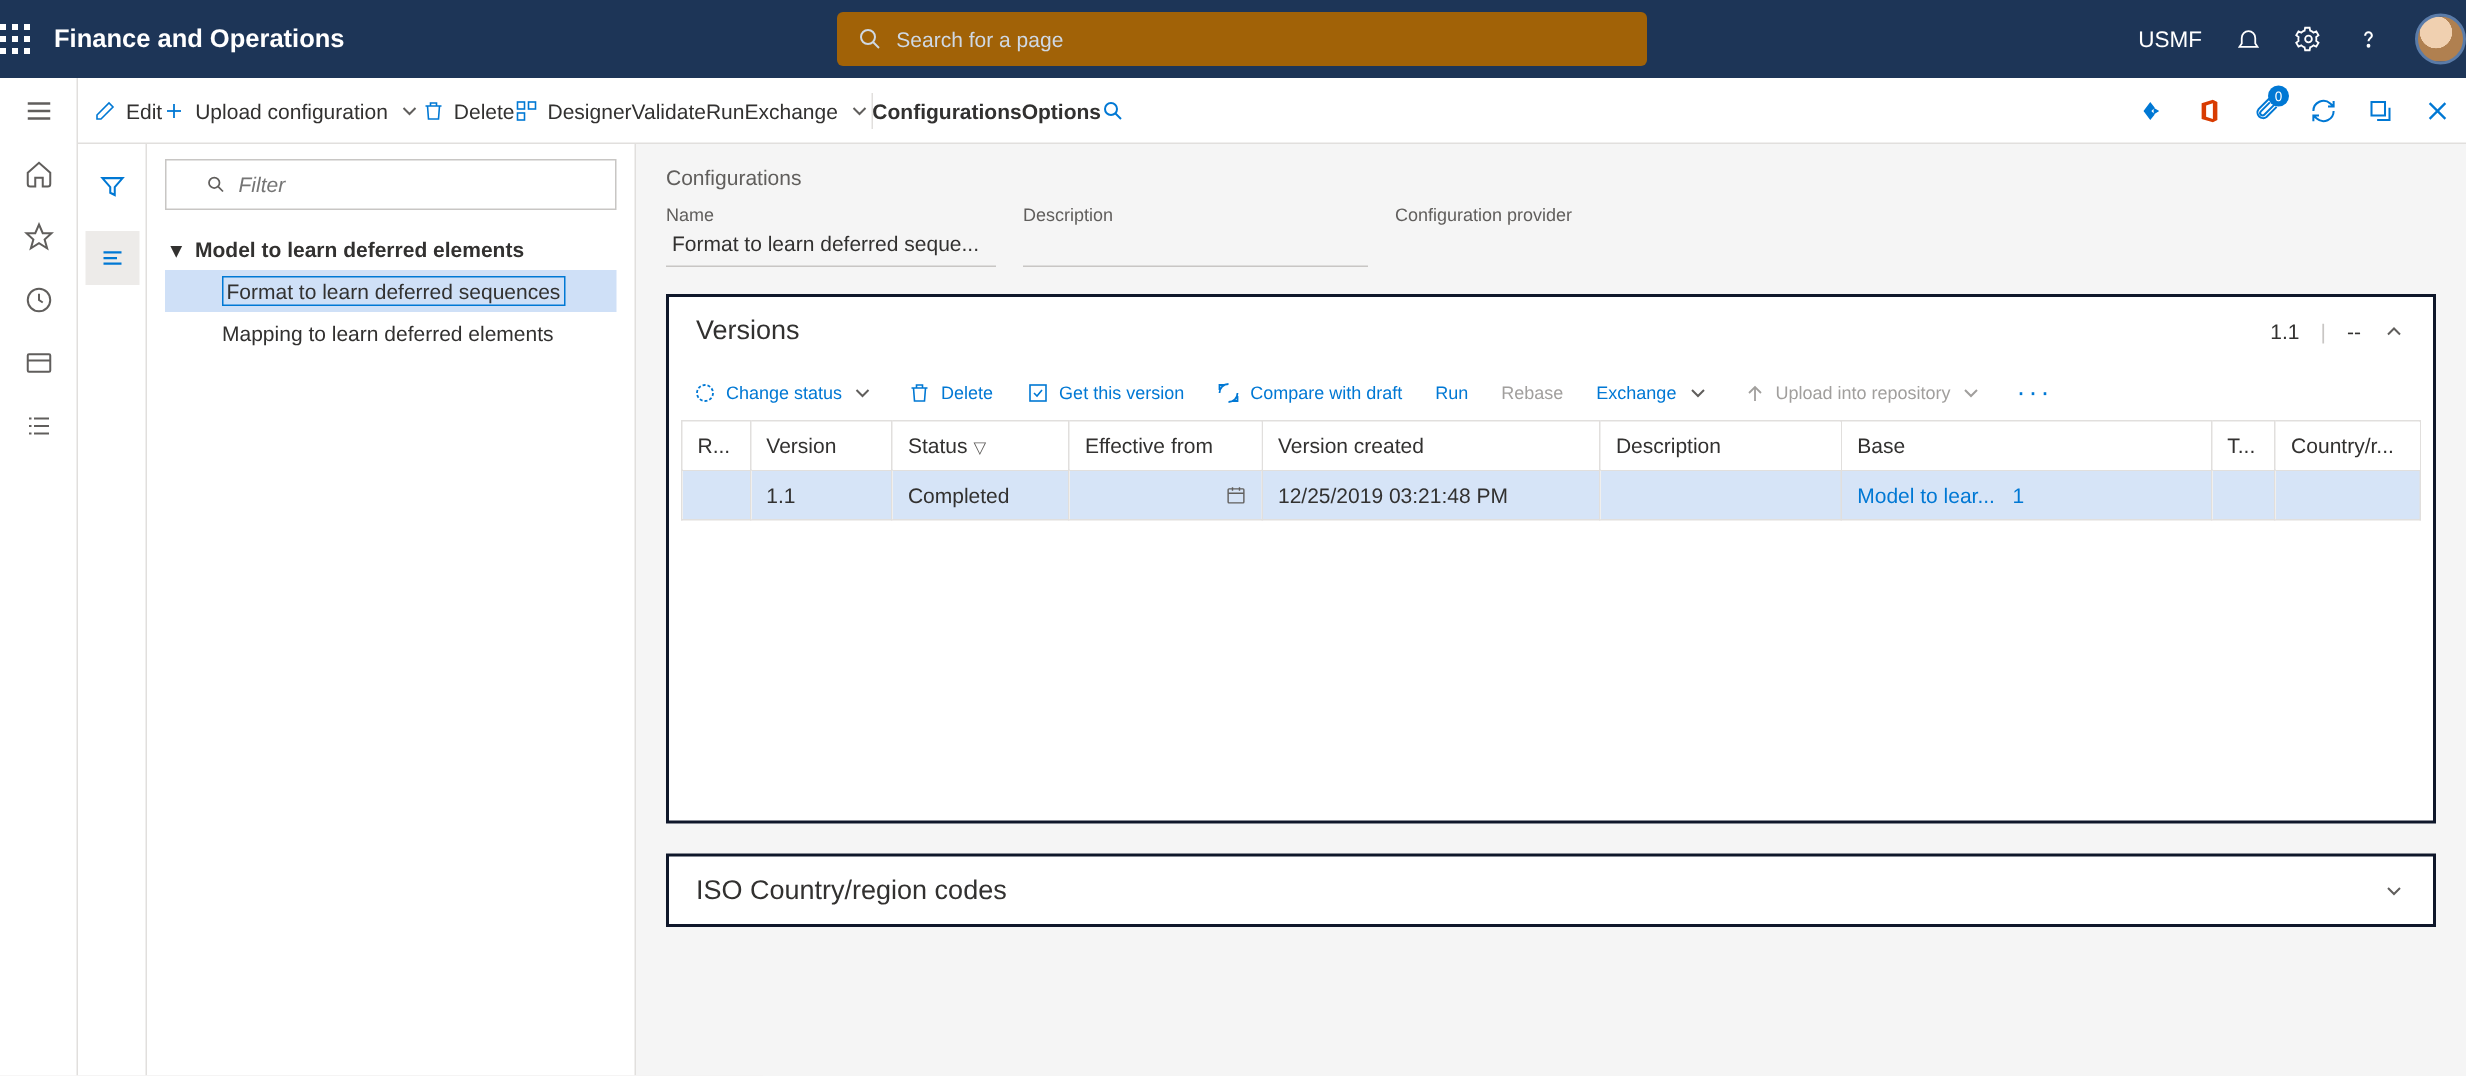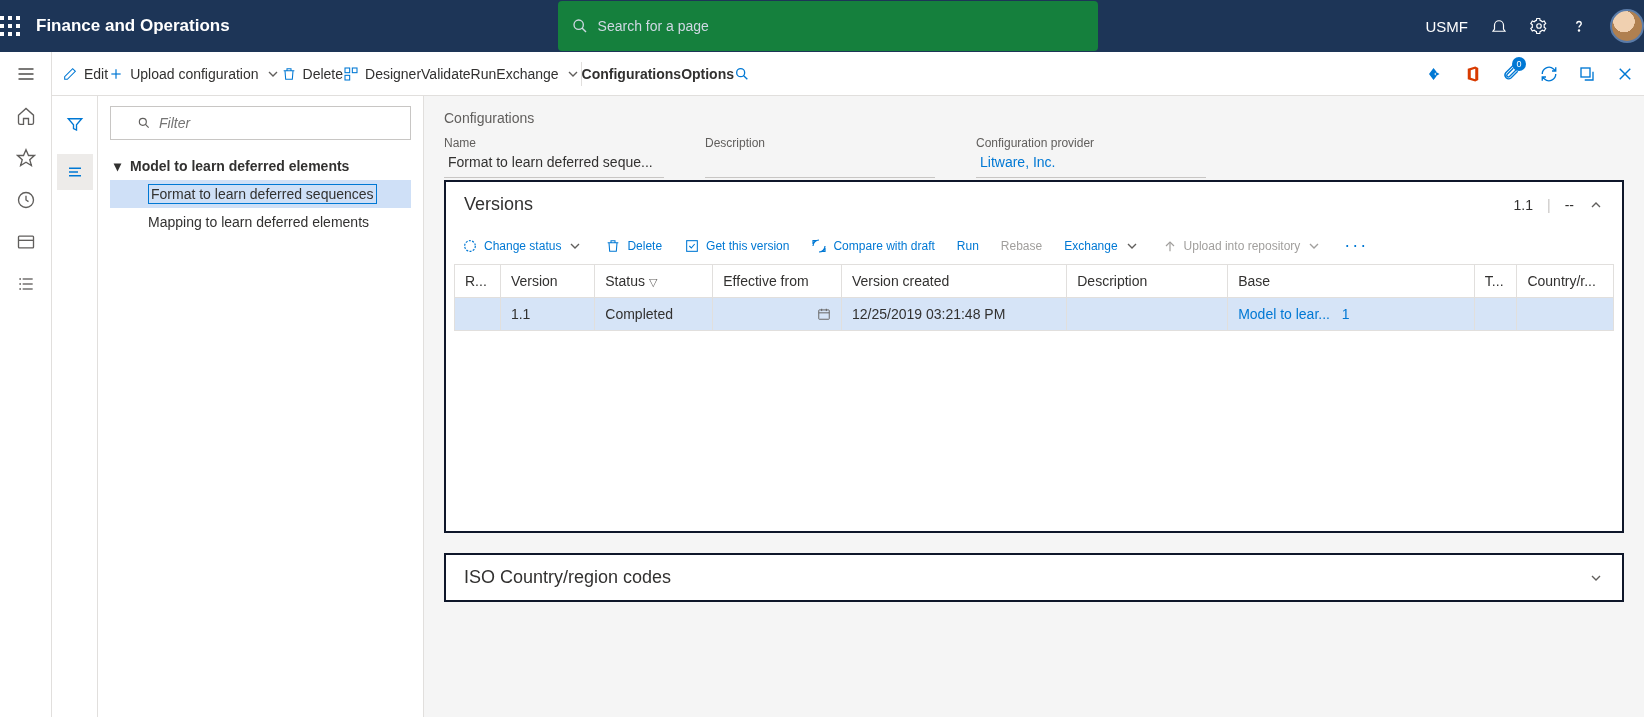--- a/index.html
+++ b/index.html
@@ -2,21 +2,21 @@
 <html><head>
 <meta charset="utf-8">
 <style>
 * { box-sizing: border-box; margin: 0; padding: 0; }
 body { font-family: "Segoe UI", -apple-system, sans-serif; font-size: 14px; color: #323130; background: #f3f2f1; overflow: hidden; }
 .topbar { background: #1d3557; color: #fff; height: 52px; display: flex; align-items: center; padding: 0 0; gap: 16px; }
 .waffle { width: 20px; height: 20px; display: grid; grid-template-columns: repeat(3,4px); grid-template-rows: repeat(3,4px); gap: 4px; cursor: pointer; }
 .waffle span { background: #fff; width: 4px; height: 4px; }
 .app-title { font-size: 17px; font-weight: 600; }
 .search-wrap { flex: 1; display: flex; justify-content: center; }
-.searchbox { width: 540px; background: #15803d; border-radius: 4px; height: 50px; display: flex; align-items: center; padding: 0 14px; gap: 10px; color: #cfd8e3; }
+.searchbox { width: 540px; background: #a16207; border-radius: 4px; height: 36px; display: flex; align-items: center; padding: 0 14px; gap: 10px; color: #cfd8e3; }
 .searchbox svg { width: 16px; height: 16px; }
 .top-right { display: flex; align-items: center; gap: 22px; font-size: 15px; }
 .top-right .icon { cursor: pointer; width: 18px; height: 18px; }
 .avatar { width: 34px; height: 34px; border-radius: 50%; background: radial-gradient(circle at 40% 35%, #f0d0b0 0 40%, #b08050 41% 100%); border: 2px solid #5a7ba8; }
 .shell { display: flex; height: calc(100vh - 52px); }
 .leftrail { width: 52px; background: #fff; border-right: 1px solid #e1dfdd; display: flex; flex-direction: column; align-items: center; padding-top: 12px; gap: 22px; }
 .leftrail .ricon { width: 20px; height: 20px; cursor: pointer; color: #605e5c; }
 .main { flex: 1; display: flex; flex-direction: column; }
 .cmdbar { height: 44px; background: #fff; border-bottom: 1px solid #e1dfdd; display: flex; align-items: center; padding: 0 10px; position: relative; }
 .cmdbar .cmd { display: flex; align-items: center; gap: 6px; cursor: pointer; color: #323130; font-size: 14px; }
@@ -34,21 +34,21 @@
 .filterbox { border: 1px solid #c8c6c4; height: 34px; display: flex; align-items: center; padding: 0 26px; gap: 8px; color: #605e5c; margin-bottom: 12px; }
 .filterbox input { border: none; outline: none; flex: 1; font-style: italic; font-size: 14px; }
 .tree-node { padding: 6px 4px; cursor: pointer; display: flex; align-items: center; gap: 6px; }
 .tree-node.parent { font-weight: 600; }
 .tree-node .caret { width: 10px; display: inline-block; }
 .tree-child { padding: 6px 4px 6px 38px; cursor: pointer; }
 .tree-child.selected { background: #cfe0f7; }
 .tree-child.selected span { border: 1px solid #0078d4; padding: 1px 2px; }
 .details { flex: 1; overflow: auto; padding: 14px 20px 20px 20px; background: #f5f5f5; }
 .page-heading { font-size: 14px; color: #605e5c; margin-bottom: 10px; }
-.field-row { display: flex; gap: 41px; margin-bottom: 2px; }
+.field-row { display: flex; gap: 18px; margin-bottom: 18px; }
 .field { display: flex; flex-direction: column; gap: 2px; }
 .field label { font-size: 12px; color: #605e5c; }
 .field .val { border-bottom: 1px solid #c8c6c4; min-width: 220px; min-height: 26px; padding: 2px 4px; color: #323130; white-space: nowrap; overflow: hidden; text-overflow: ellipsis; }
 .field .link { color: #0078d4; }
 .panel { background: #fff; border: 2px solid #0f172a; margin-bottom: 20px; }
 .panel-header { display: flex; align-items: center; padding: 12px 18px; font-size: 18px; font-weight: 500; position: relative; }
 .panel-header .ph-right { margin-left: auto; display: flex; align-items: center; gap: 14px; font-size: 14px; color: #323130; }
 .panel-header .chev { cursor: pointer; }
 .panel-toolbar { display: flex; align-items: center; gap: 22px; padding: 8px 16px; flex-wrap: wrap; }
 .panel-toolbar .pcmd { display: flex; align-items: center; gap: 6px; color: #0078d4; cursor: pointer; font-size: 12px; }
@@ -264,21 +264,20 @@
           <div class="field">
             <label>Name</label>
             <div class="val" style="width:220px">Format to learn deferred seque...</div>
           </div>
           <div class="field">
             <label>Description</label>
             <div class="val" style="width:230px"></div>
           </div>
           <div class="field">
             <label>Configuration provider</label>
-            <div class="val link" style="width:230px">Litware, Inc.</div>
           </div>
         </div>
 
         <div class="panel">
           <div class="panel-header">
             <span>Versions</span>
             <div class="ph-right">
               <span>1.1</span>
               <span style="color:#c8c6c4">|</span>
               <span>--</span>

